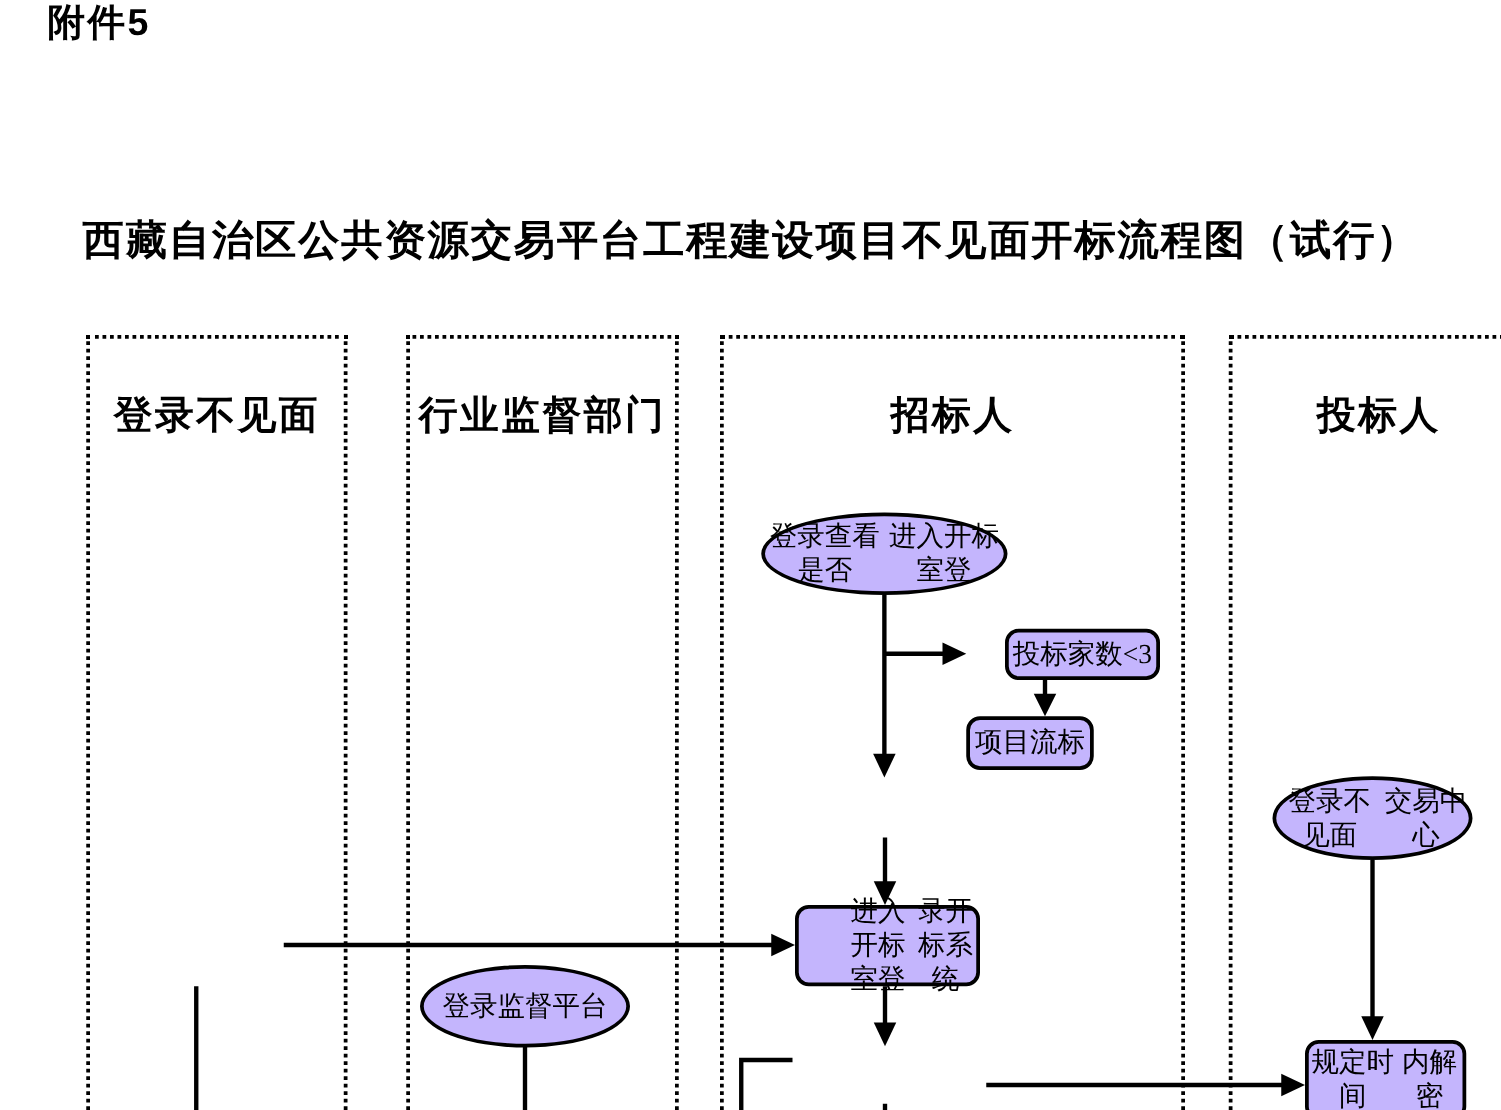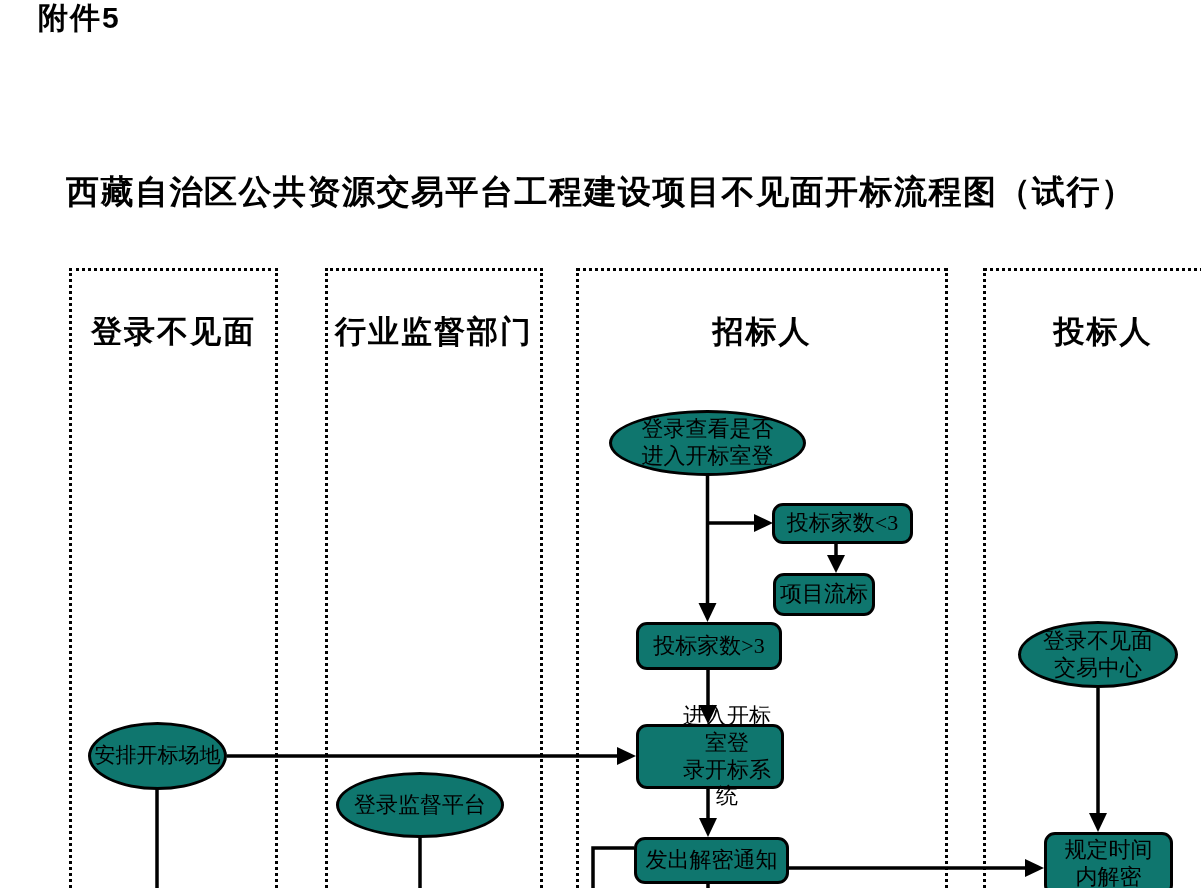--- a/index.html
+++ b/index.html
@@ -41,24 +41,24 @@
     display: block;
     text-align: center;
     padding-top: 40px;
     font-weight: bold;
     font-size: 31px;
     letter-spacing: 2px;
   }
   .node {
     position: absolute;
     box-sizing: border-box;
-    background: #0f766e;
+    background: #c4b5fd;
     border: 3.5px solid #000;
     display: flex;
-    flex-direction: column;
+    flex-direction: row;
     align-items: center;
     justify-content: center;
     text-align: center;
     font-size: 22px;
     line-height: 1.22;
     z-index: 2;
   }
   .ellipse { border-radius: 50%; }
   .rbox { border-radius: 11px; }
   .connectors {
@@ -148,44 +148,35 @@
       <line x1="1062" y1="688" x2="1062" y2="816"></line>
       <polygon points="1062,832 1053,813 1071,813"></polygon>
     </g>
   </svg>
 
   <div class="node ellipse" style="left:573px; top:410px; width:197px; height:66px;">
     <span>登录查看是否</span>
     <span>进入开标室登</span>
   </div>
 
-  <div class="node rbox" style="left:736px; top:503px; width:141px; height:41px;">
+  <div class="node rbox" style="left:768px; top:503px; width:124px; height:41px;">
     <span>投标家数&lt;3</span>
   </div>
 
   <div class="node rbox" style="left:737px; top:573px; width:102px; height:43px;">
     <span>项目流标</span>
   </div>
 
-  <div class="node rbox" style="left:600px; top:622px; width:146px; height:48px;">
-    <span>投标家数&gt;3</span>
-  </div>
 
   <div class="node rbox" style="left:600px; top:724px; width:148px; height:65px;padding-left:34px;">
     <span>进入开标室登</span>
     <span>录开标系统</span>
   </div>
 
-  <div class="node rbox" style="left:598px; top:837px; width:155px; height:47px;">
-    <span>发出解密通知</span>
-  </div>
 
-  <div class="node ellipse" style="left:52px; top:722px; width:139px; height:68px; font-size:21px;">
-    <span>安排开标场地</span>
-  </div>
 
   <div class="node ellipse" style="left:300px; top:772px; width:168px; height:66px;">
     <span>登录监督平台</span>
   </div>
 
   <div class="node ellipse" style="left:982px; top:621px; width:160px; height:67px;">
     <span>登录不见面</span>
     <span>交易中心</span>
   </div>
 

